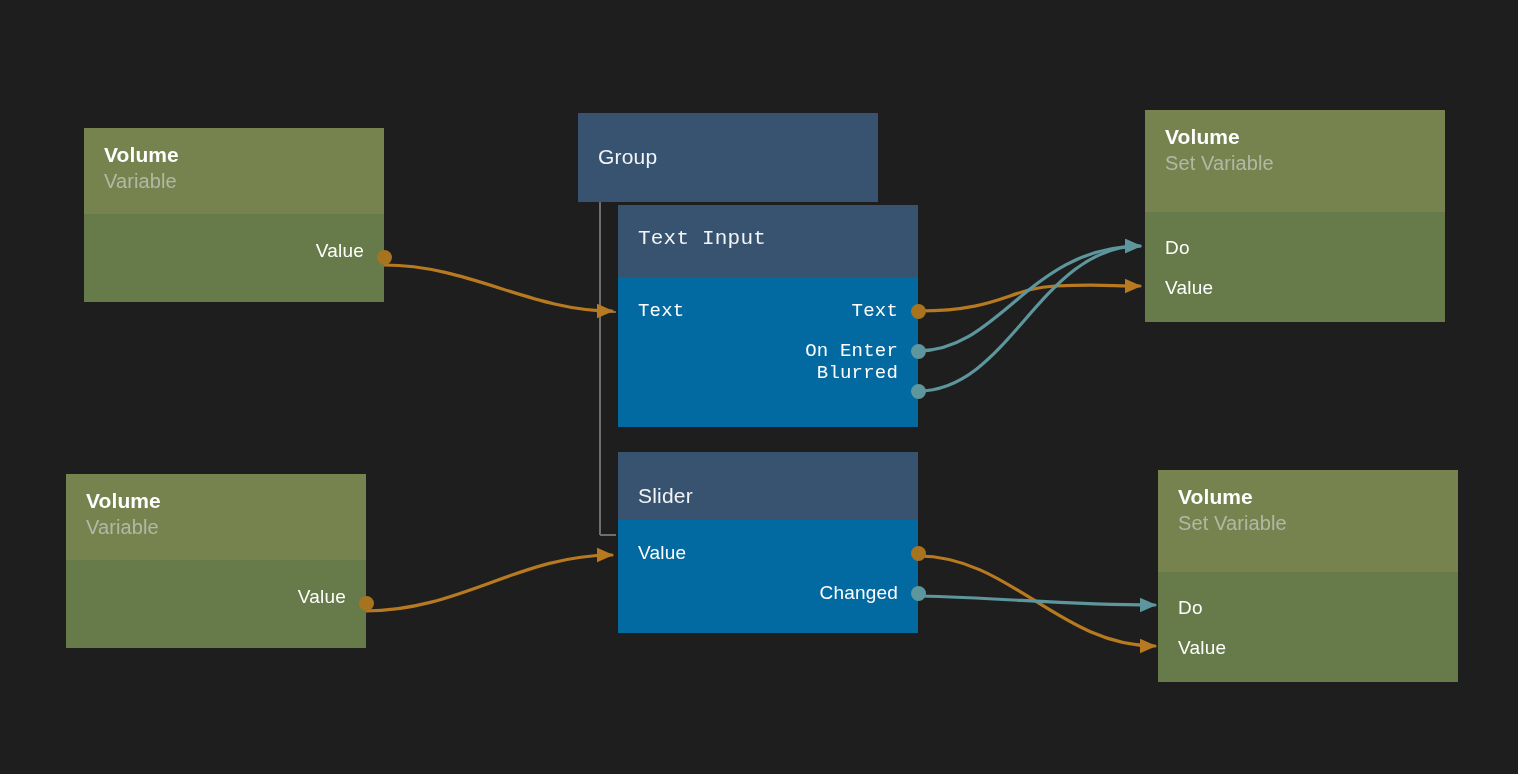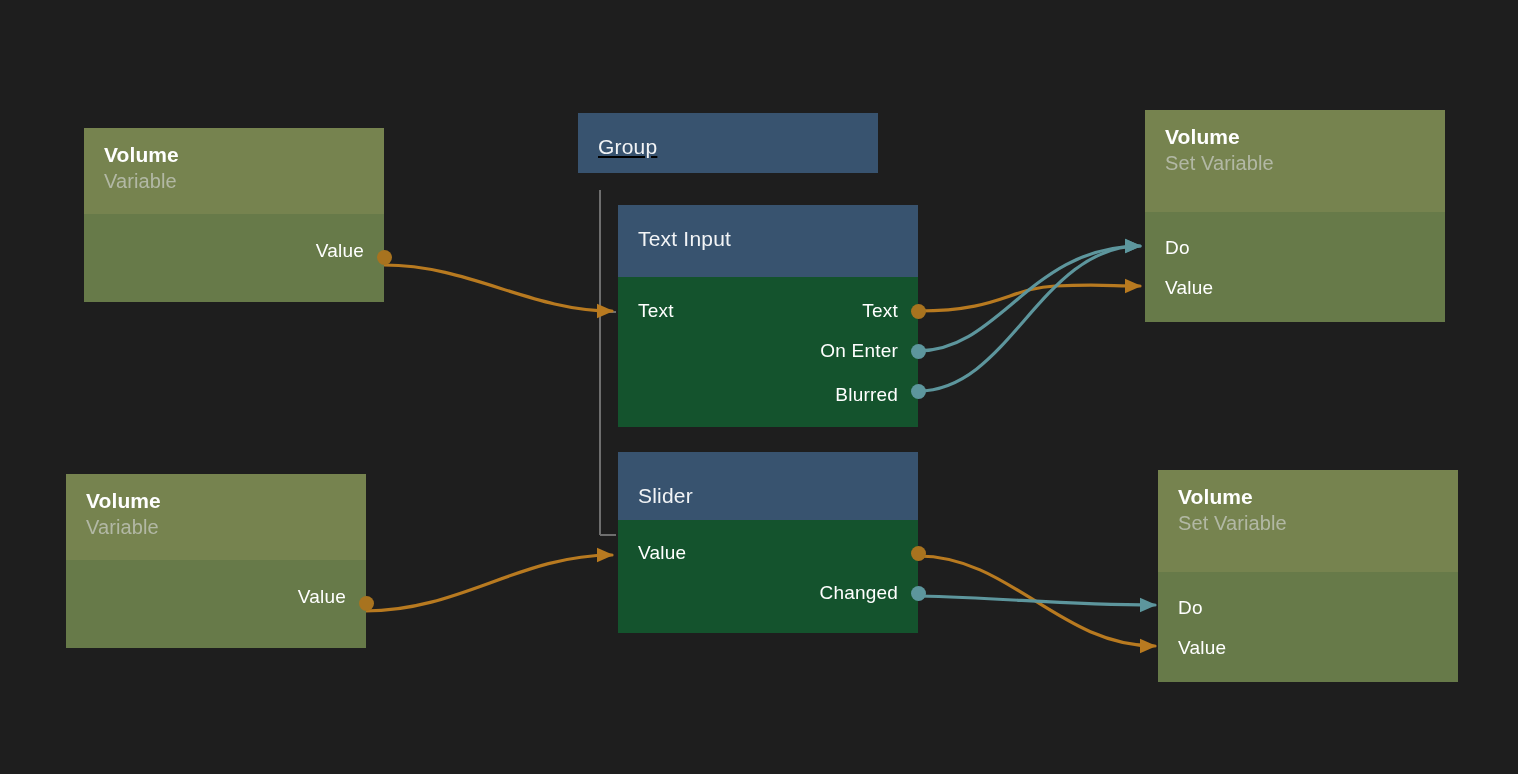--- a/index.html
+++ b/index.html
@@ -49,21 +49,21 @@
     box-sizing: border-box;
     position: relative;
   }
 
   
   .node.green .node-header { background: #76834f; }
   .node.green .node-body   { background: #677a49; }
 
   
   .node.blue .node-header { background: #38536f; }
-  .node.blue .node-body   { background: #14532d; }
+  .node.blue .node-body   { background: #0369a1; }
 
   .title-main {
     display: block;
     color: #ffffff;
     font-size: 21px;
     font-weight: bold;
     line-height: 26px;
     letter-spacing: 0.1px;
   }
   .title-sub {
@@ -170,40 +170,40 @@
     </div>
     <div class="node-body" style="height:88px;">
       <div class="port-row out" style="top:25px;">
         <span class="port-label">Value</span>
       </div>
     </div>
     <div class="port-dot orange" style="left:293px; top:122px;"></div>
   </div>
 
   <div class="node blue" style="left:578px; top:113px; width:300px; height:71px;">
-    <div class="node-header" style="height:60px; padding-top:21px;text-decoration:underline;">
+    <div class="node-header" style="height:89px; padding-top:31px;">
       <span class="title-single">Group</span>
     </div>
   </div>
 
-  <div class="node blue" style="left:618px; top:205px; width:300px; height:256px;">
+  <div class="node blue" style="left:618px; top:205px; width:300px; height:256px;font-family:Liberation Mono, monospace;">
     <div class="node-header" style="height:72px; padding-top:21px;">
       <span class="title-single">Text Input</span>
     </div>
     <div class="node-body" style="height:150px;">
       <div class="port-row in" style="top:22px;">
         <span class="port-label">Text</span>
       </div>
       <div class="port-row out" style="top:22px;">
         <span class="port-label">Text</span>
       </div>
       <div class="port-row out" style="top:62px;margin-left:41px;">
         <span class="port-label">On Enter</span>
       </div>
-      <div class="port-row out" style="top:106px;">
+      <div class="port-row out" style="top:84px;">
         <span class="port-label">Blurred</span>
       </div>
     </div>
     <div class="port-dot orange" style="left:293px; top:99px;"></div>
     <div class="port-dot teal" style="left:293px; top:139px;"></div>
     <div class="port-dot teal" style="left:293px; top:179px;"></div>
   </div>
 
   <div class="node blue" style="left:618px; top:452px; width:300px; height:181px;">
     <div class="node-header" style="height:68px; padding-top:31px;">

